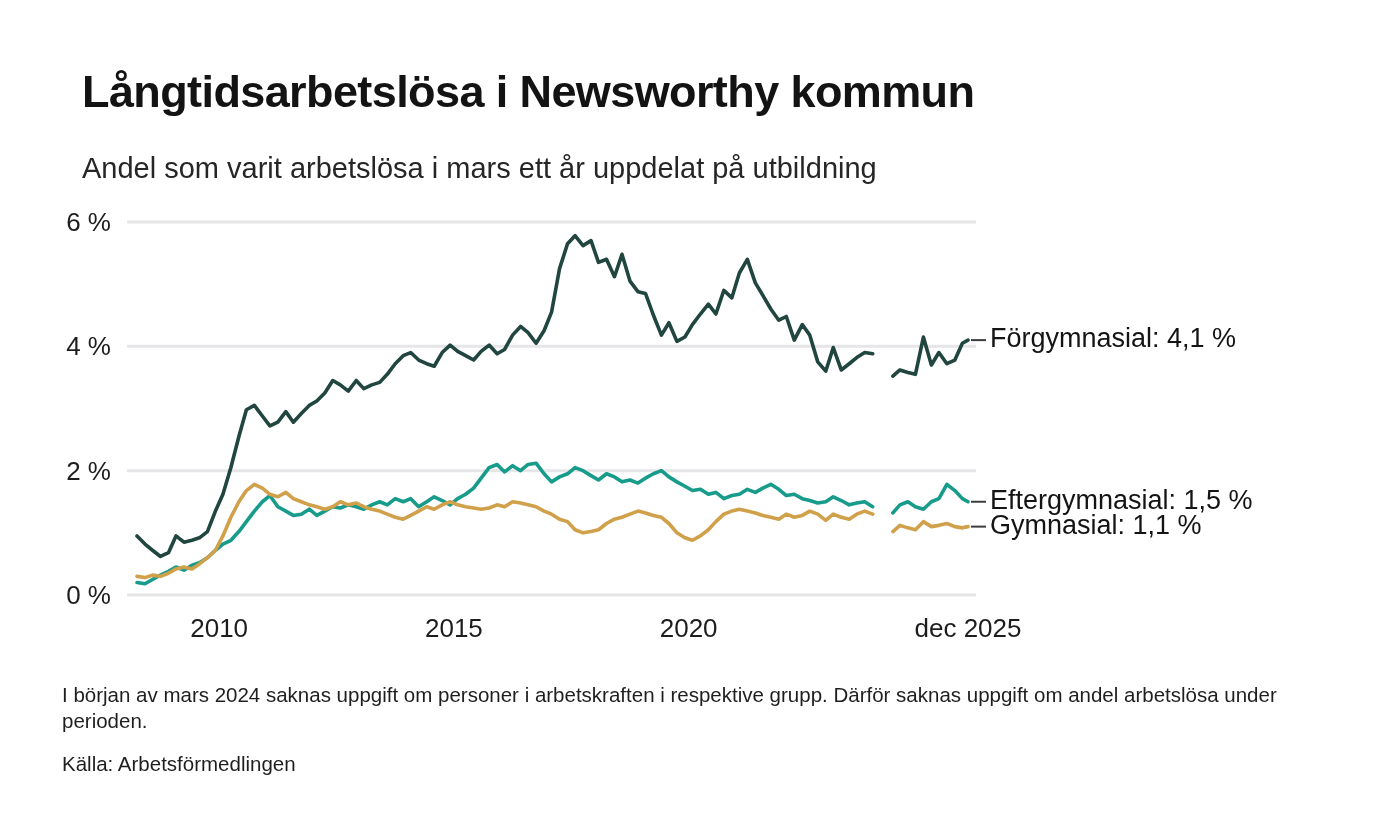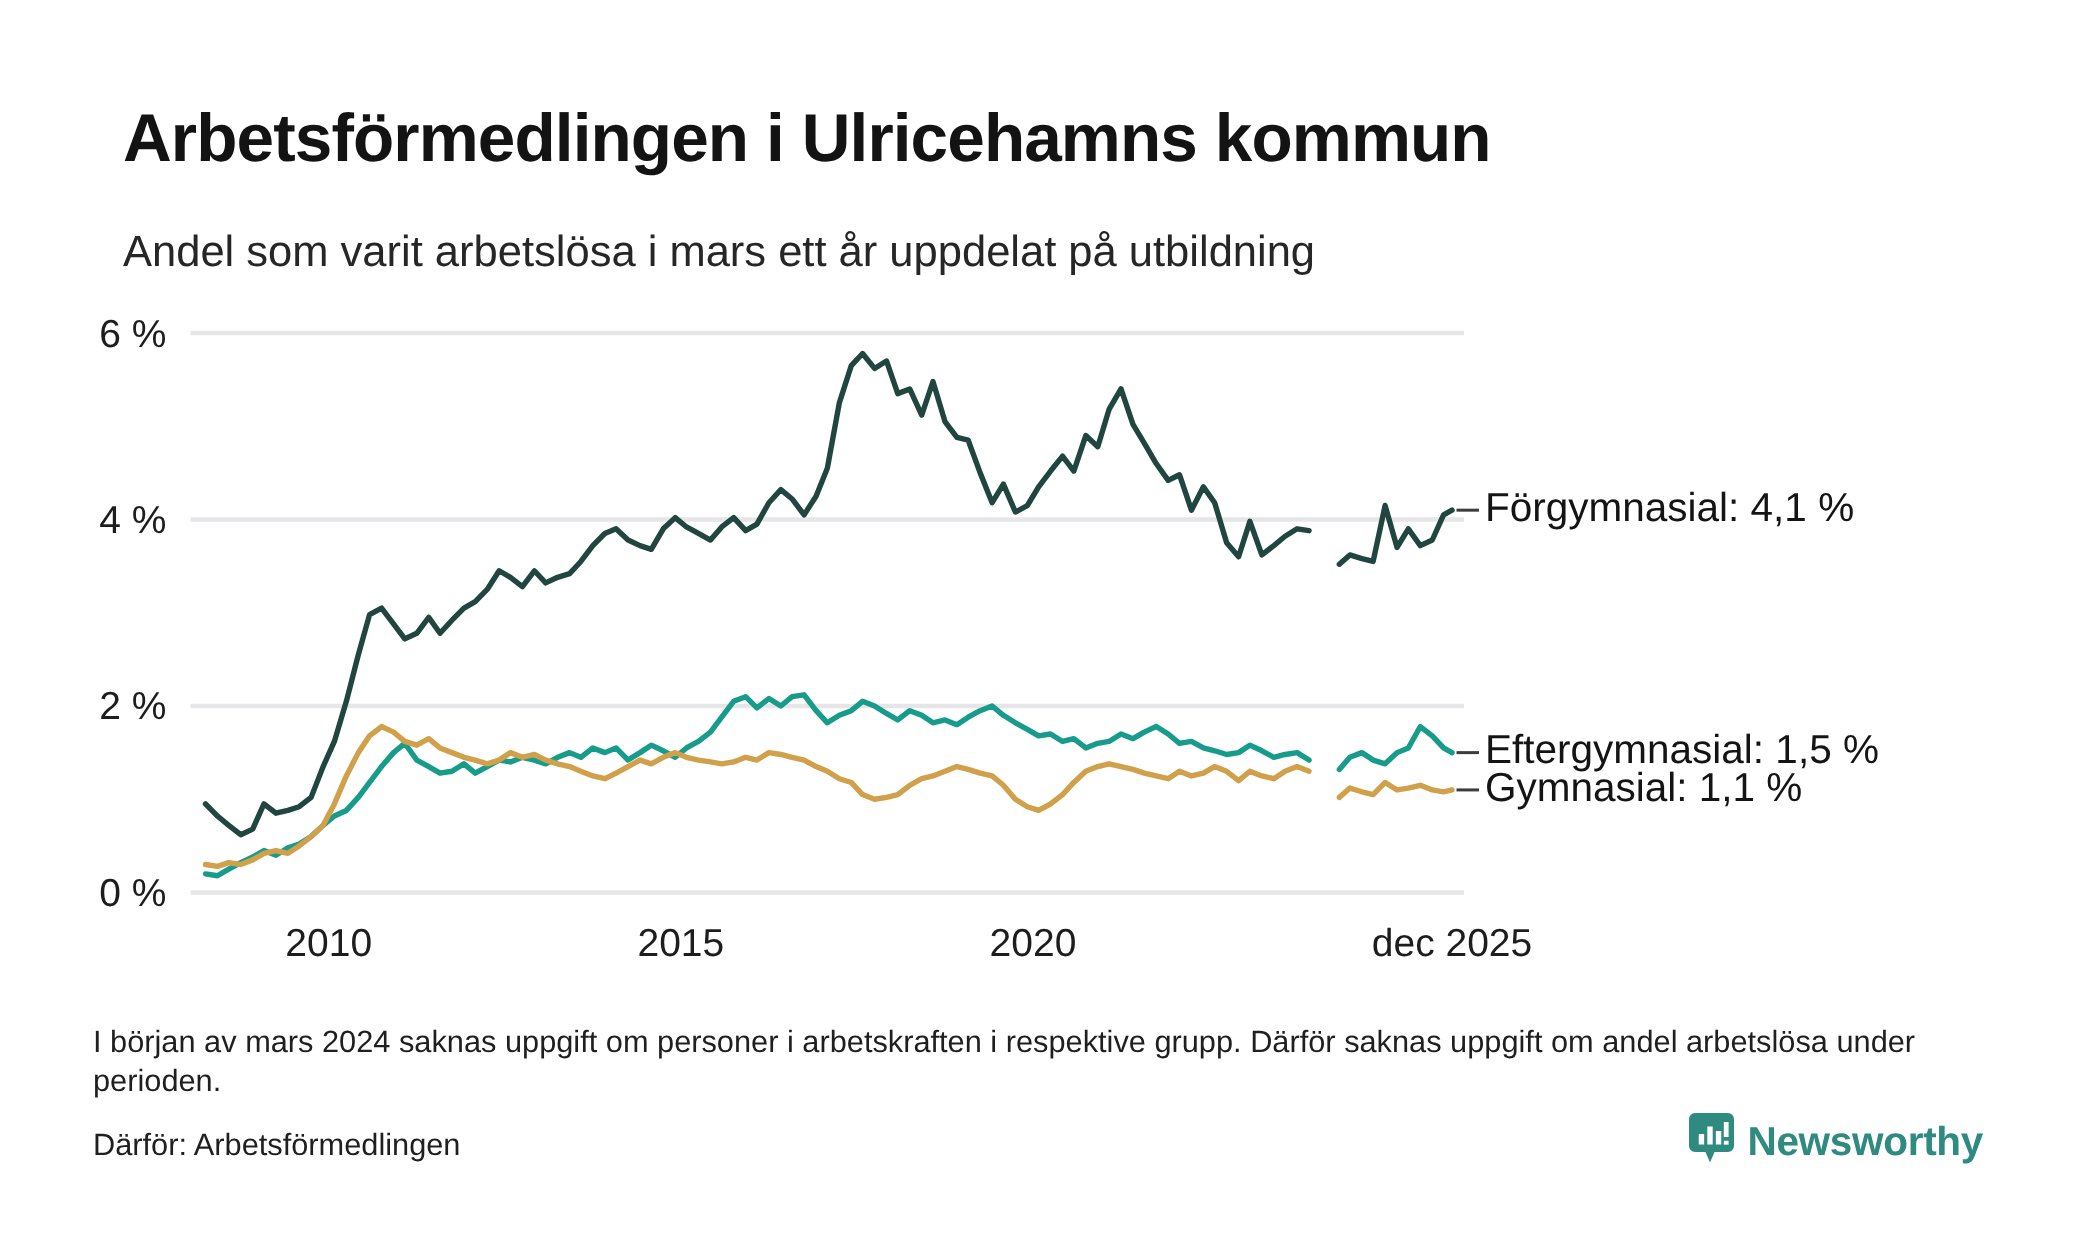--- a/index.html
+++ b/index.html
@@ -118,21 +118,21 @@
     font-weight: bold;
     color: #2f8a80;
     letter-spacing: -0.2px;
   }
 </style>
 </head>
 <body>
 
 <div class="page">
 
-  <div class="chart-title">Arbetsförmedlingen i Ulricehamns kommun</div>
+  <div class="chart-title">Långtidsarbetslösa i Newsworthy kommun</div>
   <div class="chart-subtitle">Andel som varit arbetslösa i mars ett år uppdelat på utbildning</div>
 
   <div class="plot-wrap">
     <svg class="plot" width="1400" height="840" viewBox="0 0 1400 840">
       <g id="gridlines">
           <line x1="127" x2="976" y1="595" y2="595" class="gridline"></line>
           <line x1="127" x2="976" y1="470.6666666666667" y2="470.6666666666667" class="gridline"></line>
           <line x1="127" x2="976" y1="346.33333333333337" y2="346.33333333333337" class="gridline"></line>
           <line x1="127" x2="976" y1="222" y2="222" class="gridline"></line>
         </g>
@@ -158,29 +158,16 @@
           <text x="990" y="340.1166666666667" class="annot-text">Förgymnasial: 4,1 %</text>
           <path d="M971,501.75 L986,501.75" class="annot-dash"></path>
           <text x="990" y="501.75" class="annot-text">Eftergymnasial: 1,5 %</text>
           <path d="M971,526.6166666666667 L986,526.6166666666667" class="annot-dash"></path>
           <text x="990" y="526.6166666666667" class="annot-text">Gymnasial: 1,1 %</text>
         </g>
     </svg>
   </div>
 
   <div class="footnote">I början av mars 2024 saknas uppgift om personer i arbetskraften i respektive grupp. Därför saknas uppgift om andel arbetslösa under perioden.</div>
-  <div class="source">Därför: Arbetsförmedlingen</div>
+  <div class="source">Källa: Arbetsförmedlingen</div>
 
-  <div class="logo">
-    <span>
-      <svg width="30" height="34" viewBox="0 0 30 34" aria-hidden="true">
-        <path d="M4 0 H26 A4 4 0 0 1 30 4 V22 A4 4 0 0 1 26 26 H17 L14 33 L11 26 H4 A4 4 0 0 1 0 22 V4 A4 4 0 0 1 4 0 Z" fill="#2f8a80"></path>
-        <rect x="6.5" y="14" width="3.6" height="7" fill="#ffffff"></rect>
-        <rect x="12.2" y="9" width="3.6" height="12" fill="#ffffff"></rect>
-        <rect x="17.9" y="12" width="3.6" height="9" fill="#ffffff"></rect>
-        <rect x="23.2" y="6" width="3.2" height="10" fill="#ffffff"></rect>
-        <rect x="23.2" y="18.5" width="3.2" height="2.6" fill="#ffffff"></rect>
-      </svg>
-    </span>
-    <span class="logo-word">Newsworthy</span>
-  </div>
 
 </div>
 
 </body></html>

